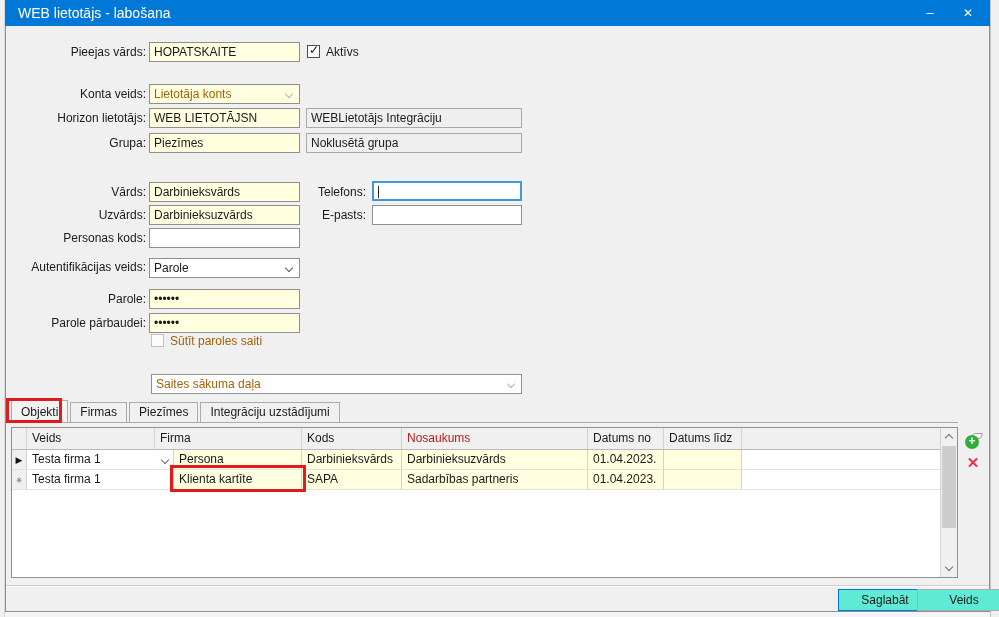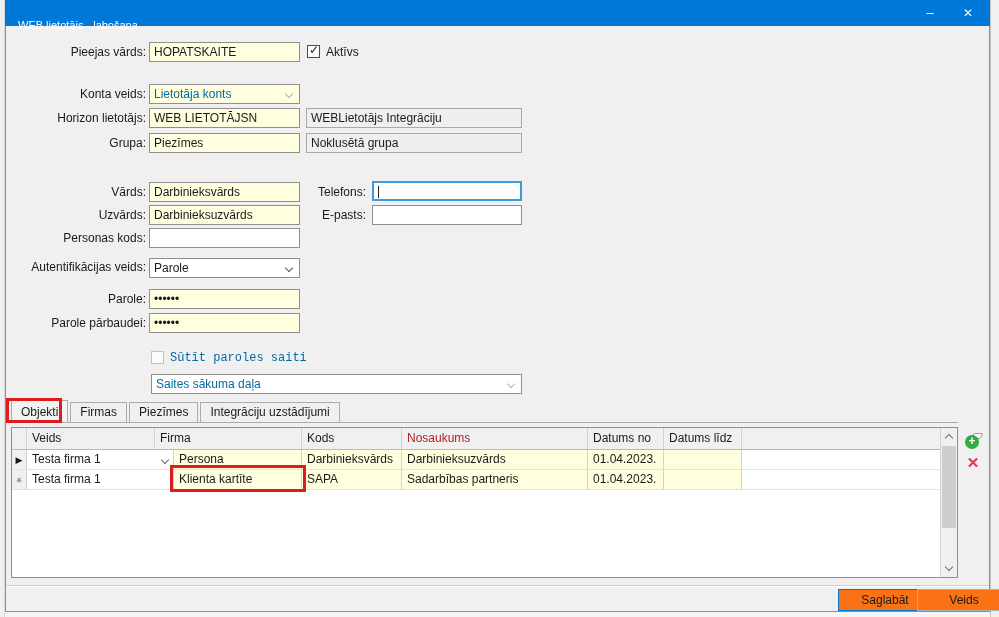--- a/index.html
+++ b/index.html
@@ -6,35 +6,35 @@
   html,body { width:999px; height:617px; }
   body { font-family:"Liberation Sans", sans-serif; font-size:12px; color:#1a1a1a; background:#f5f5f5; position:relative; overflow:hidden; }
 
   .edge { position:absolute; top:0; bottom:0; background:#f0f0f0; }
   .edge-left { left:0; width:5px; border-right:1px solid #d9d9d9; }
   .edge-right { right:0; width:9px; border-left:1px solid #c3c3c3; }
 
   .dialog { position:absolute; left:5px; top:0; width:985px; height:612px; background:#f0f0f0; border:1px solid #8b9097; border-top:none; }
 
   .titlebar { position:absolute; left:-1px; top:0; width:985px; height:26px; background:#0078d7; color:#fff; }
-  .title { position:absolute; left:13px; top:12px; line-height:26px; font-size:11px; }
+  .title { position:absolute; left:13px; top:0; line-height:26px; font-size:14px; }
   .cap-btn { position:absolute; top:0; width:32px; height:26px; text-align:center; line-height:26px; color:#fff; font-size:13px; cursor:default; }
   .btn-min { right:44px; }
   .btn-close { right:6px; font-size:12px; }
 
   .lbl { position:absolute; width:135px; text-align:right; line-height:19px; white-space:nowrap; }
   .inp { position:absolute; height:20px; line-height:18px; padding:0 4px; background:#fff; border:1px solid #8f8f8f; white-space:nowrap; overflow:hidden; }
   .yellow { background:#ffffe0; }
   .disp { position:absolute; height:20px; line-height:18px; padding:0 4px; background:#efefef; border:1px solid #a9a9a9; white-space:nowrap; overflow:hidden; }
   .focusfld { border:2px solid #3d9bdd; line-height:16px; }
   .caret { display:inline-block; width:1px; height:12px; background:#222; vertical-align:middle; }
 
   .dd .chev { position:absolute; right:7px; top:6px; width:6px; height:6px; border-right:1.4px solid #5a5a5a; border-bottom:1.4px solid #5a5a5a; transform:rotate(45deg); }
   .dd .chev.dim { border-color:#b5b5b5; }
-  .graytext { color:#0369a1; }
+  .graytext { color:#a16207; }
 
   .cbwrap { position:absolute; height:14px; }
   .cbbox { position:absolute; left:0; top:0; width:13px; height:13px; background:#fff; border:1px solid #4d4d4d; text-align:center; }
   .cbbox .tick { position:absolute; left:1px; top:-3px; font-size:12px; color:#1a1a1a; }
   .cbbox.dim { border-color:#c2c2c2; background:#fbfbfb; }
   .cblabel { position:absolute; left:19px; top:0; line-height:14px; white-space:nowrap; }
 
   .tabs { position:absolute; left:5px; top:400px; height:22px; display:flex; align-items:flex-end; }
   .tab { height:20px; line-height:19px; padding:0 9px; background:#f0f0f0; border:1px solid #ababab; border-bottom:none; margin-right:2px; white-space:nowrap; }
   .tab.active { height:22px; line-height:22px; background:#f3f3f3; position:relative; z-index:2; }
@@ -71,21 +71,21 @@
   .add-icon { left:959px; top:433px; width:17px; height:17px; }
   .add-circle { position:absolute; left:0; top:2px; width:14px; height:14px; border-radius:50%; background:#2fae3e; color:#fff; font-size:12px; font-weight:bold; line-height:13px; text-align:center; }
   .add-paper { position:absolute; left:7px; top:0; width:10px; height:6px; background:#fdfdfd; border:1px solid #9a9a9a; border-radius:2px; transform:skewX(-25deg); }
   .del-icon { left:958px; top:454px; width:18px; height:18px; color:#e8314e; font-size:15px; font-weight:bold; line-height:18px; }
 
   .hl-box { position:absolute; border:3px solid #e01b1b; background:transparent; z-index:5; }
   .hl-objekti { left:0px; top:398px; width:56px; height:25px; }
   .hl-klienta { left:164px; top:465px; width:136px; height:27px; }
 
   .foot-sep { position:absolute; left:0; top:585px; width:100%; height:2px; border-top:1px solid #cfcfcf; border-bottom:1px solid #fff; }
-  .btn { position:absolute; top:589px; width:94px; height:22px; line-height:20px; text-align:center; background:#f97316; border:1px solid #adadad; }
+  .btn { position:absolute; top:589px; width:94px; height:22px; line-height:20px; text-align:center; background:#5eead4; border:1px solid #adadad; }
   .btn-save { left:832px; border:1px solid #0078d7; }
   .btn-cancel { left:911px; }
 </style>
 </head>
 <body>
 
 <div class="edge edge-left"></div>
 <div class="edge edge-right"></div>
 
 <div class="dialog">
@@ -138,21 +138,21 @@
     <span>Parole</span>
     <span class="chev"></span>
   </div>
 
   <div class="lbl" style="left:5px;top:290px;">Parole:</div>
   <div class="inp yellow" style="left:143px;top:289px;width:151px;">••••••</div>
 
   <div class="lbl" style="left:5px;top:314px;">Parole pārbaudei:</div>
   <div class="inp yellow" style="left:143px;top:313px;width:151px;">••••••</div>
 
-  <div class="cbwrap" style="left:145px;top:351px;width:160px;font-family:Liberation Mono, monospace;">
+  <div class="cbwrap" style="left:145px;top:334px;width:160px;">
     <span class="cbbox dim"></span>
     <span class="cblabel graytext">Sūtīt paroles saiti</span>
   </div>
 
   <div class="inp dd" style="left:145px;top:374px;width:371px;">
     <span class="graytext">Saites sākuma daļa</span>
     <span class="chev dim"></span>
   </div>
 
   <div class="tabs">

